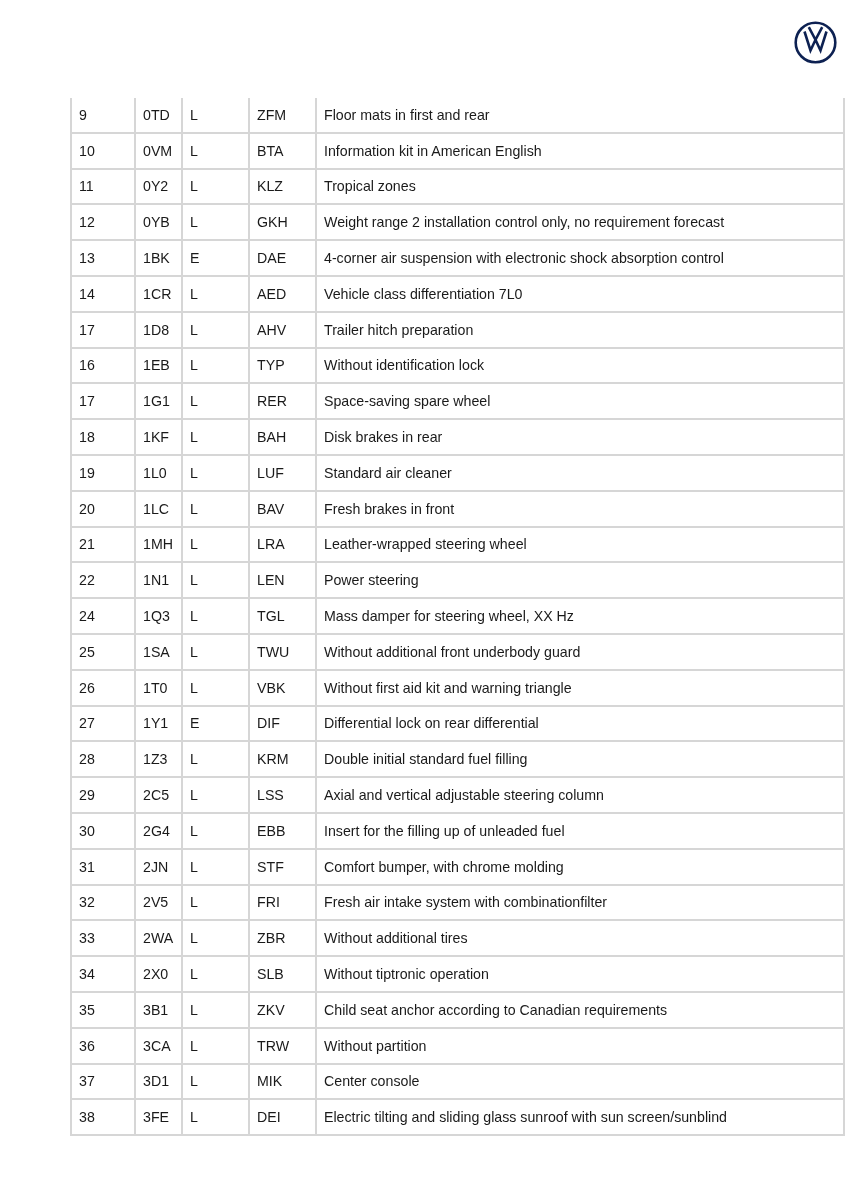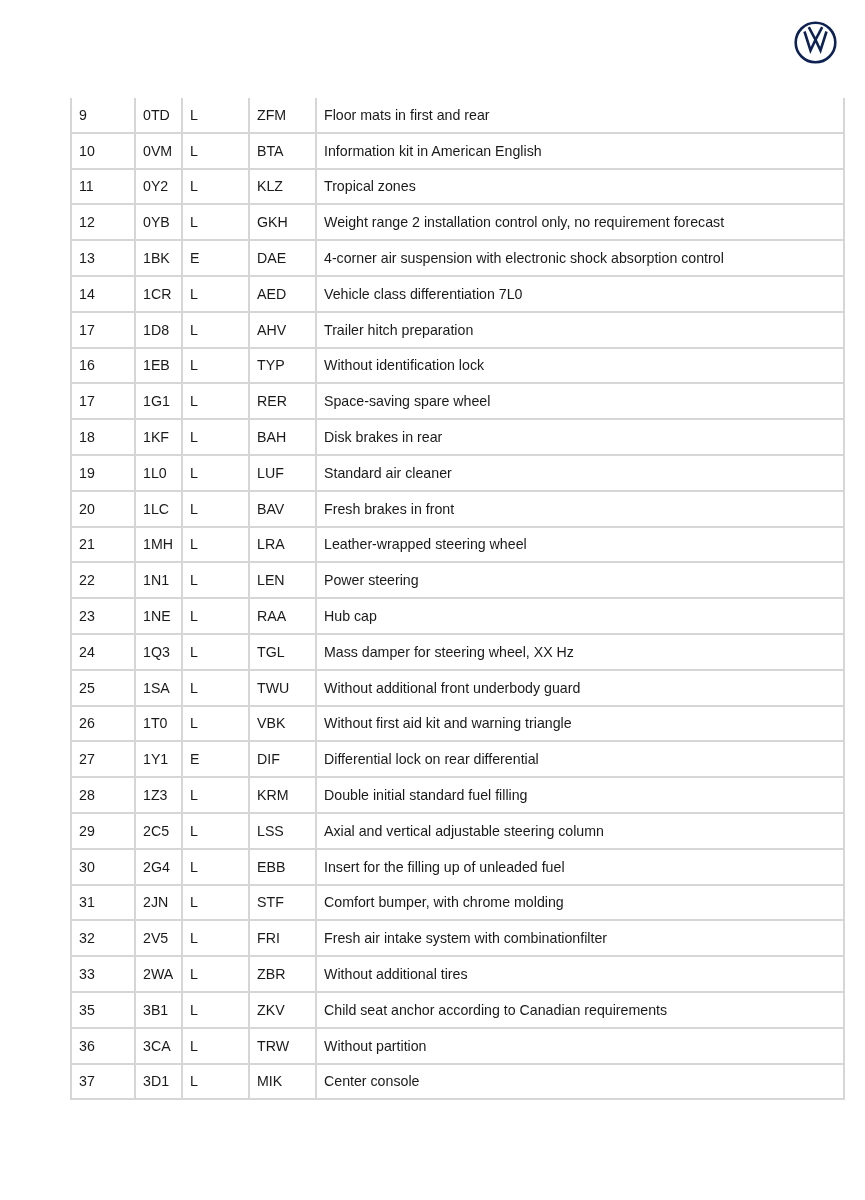--- a/index.html
+++ b/index.html
@@ -143,27 +143,20 @@
         <td>Leather-wrapped steering wheel</td>
       </tr>
       <tr>
         <td>22</td>
         <td>1N1</td>
         <td>L</td>
         <td>LEN</td>
         <td>Power steering</td>
       </tr>
       <tr>
-        <td>23</td>
-        <td>1NE</td>
-        <td>L</td>
-        <td>RAA</td>
-        <td>Hub cap</td>
-      </tr>
-      <tr>
         <td>24</td>
         <td>1Q3</td>
         <td>L</td>
         <td>TGL</td>
         <td>Mass damper for steering wheel, XX Hz</td>
       </tr>
       <tr>
         <td>25</td>
         <td>1SA</td>
         <td>L</td>
@@ -220,34 +213,48 @@
         <td>Fresh air intake system with combinationfilter</td>
       </tr>
       <tr>
         <td>33</td>
         <td>2WA</td>
         <td>L</td>
         <td>ZBR</td>
         <td>Without additional tires</td>
       </tr>
       <tr>
+        <td>34</td>
+        <td>2X0</td>
+        <td>L</td>
+        <td>SLB</td>
+        <td>Without tiptronic operation</td>
+      </tr>
+      <tr>
         <td>35</td>
         <td>3B1</td>
         <td>L</td>
         <td>ZKV</td>
         <td>Child seat anchor according to Canadian requirements</td>
       </tr>
       <tr>
         <td>36</td>
         <td>3CA</td>
         <td>L</td>
         <td>TRW</td>
         <td>Without partition</td>
       </tr>
       <tr>
         <td>37</td>
         <td>3D1</td>
         <td>L</td>
         <td>MIK</td>
         <td>Center console</td>
+      </tr>
+      <tr>
+        <td>38</td>
+        <td>3FE</td>
+        <td>L</td>
+        <td>DEI</td>
+        <td>Electric tilting and sliding glass sunroof with sun screen/sunblind</td>
       </tr>
     </tbody>
 </table>
 
 </body></html>

